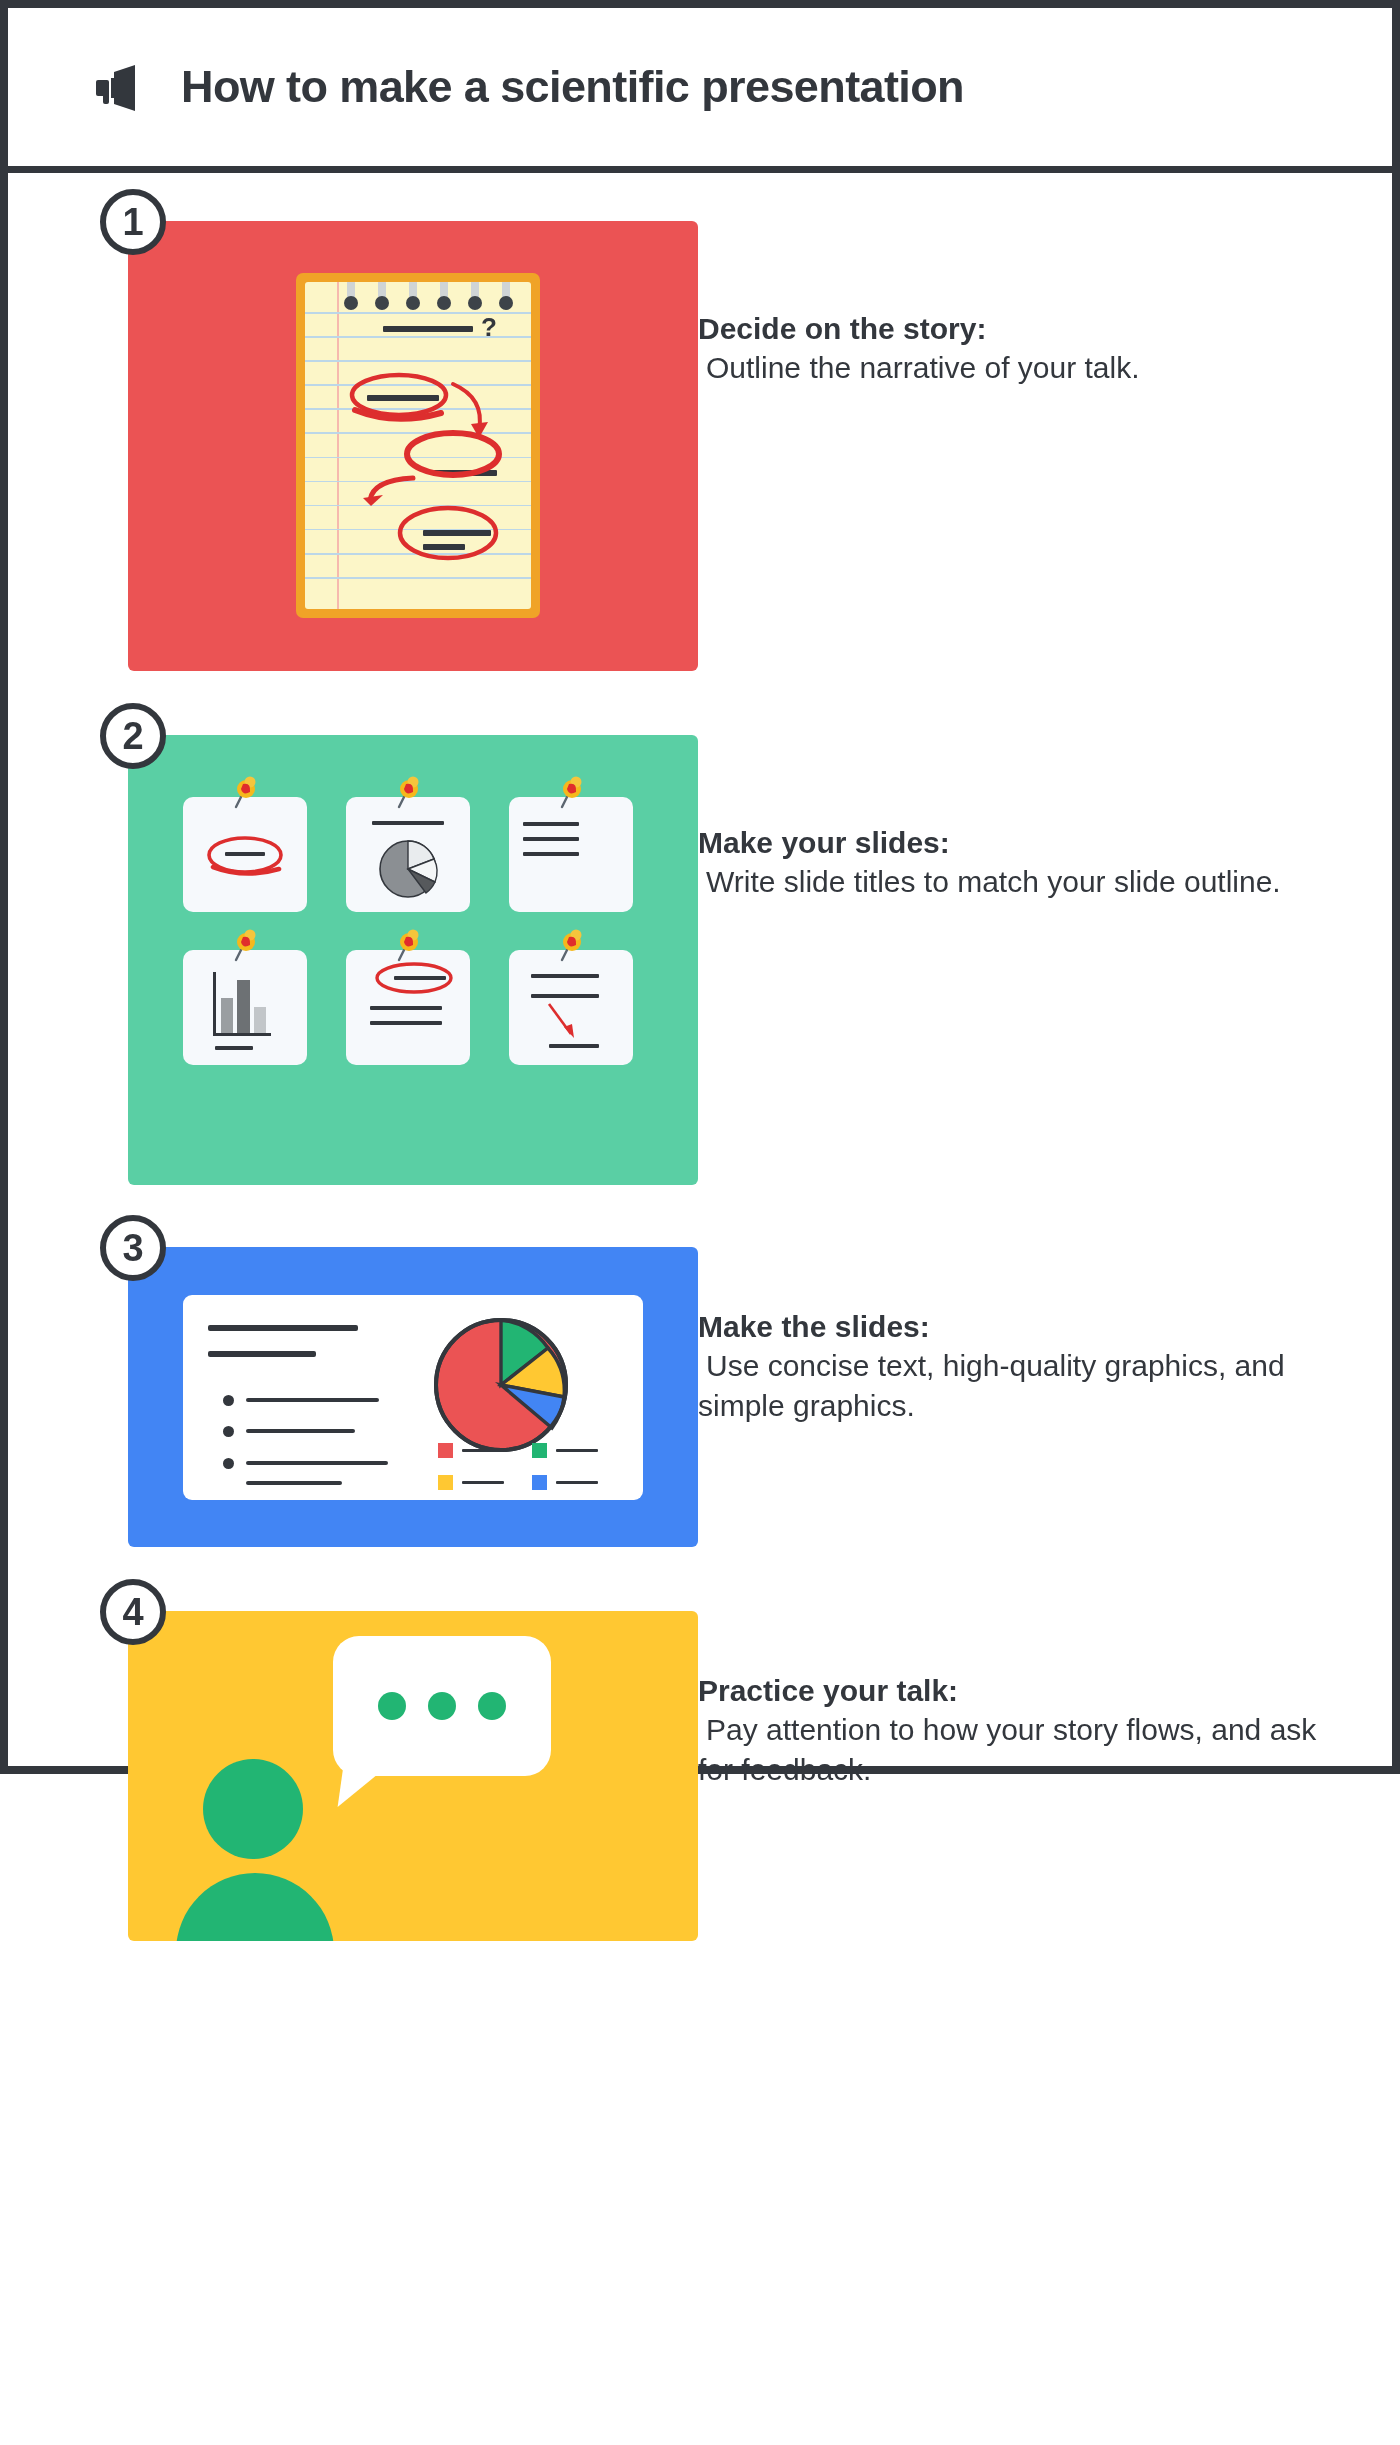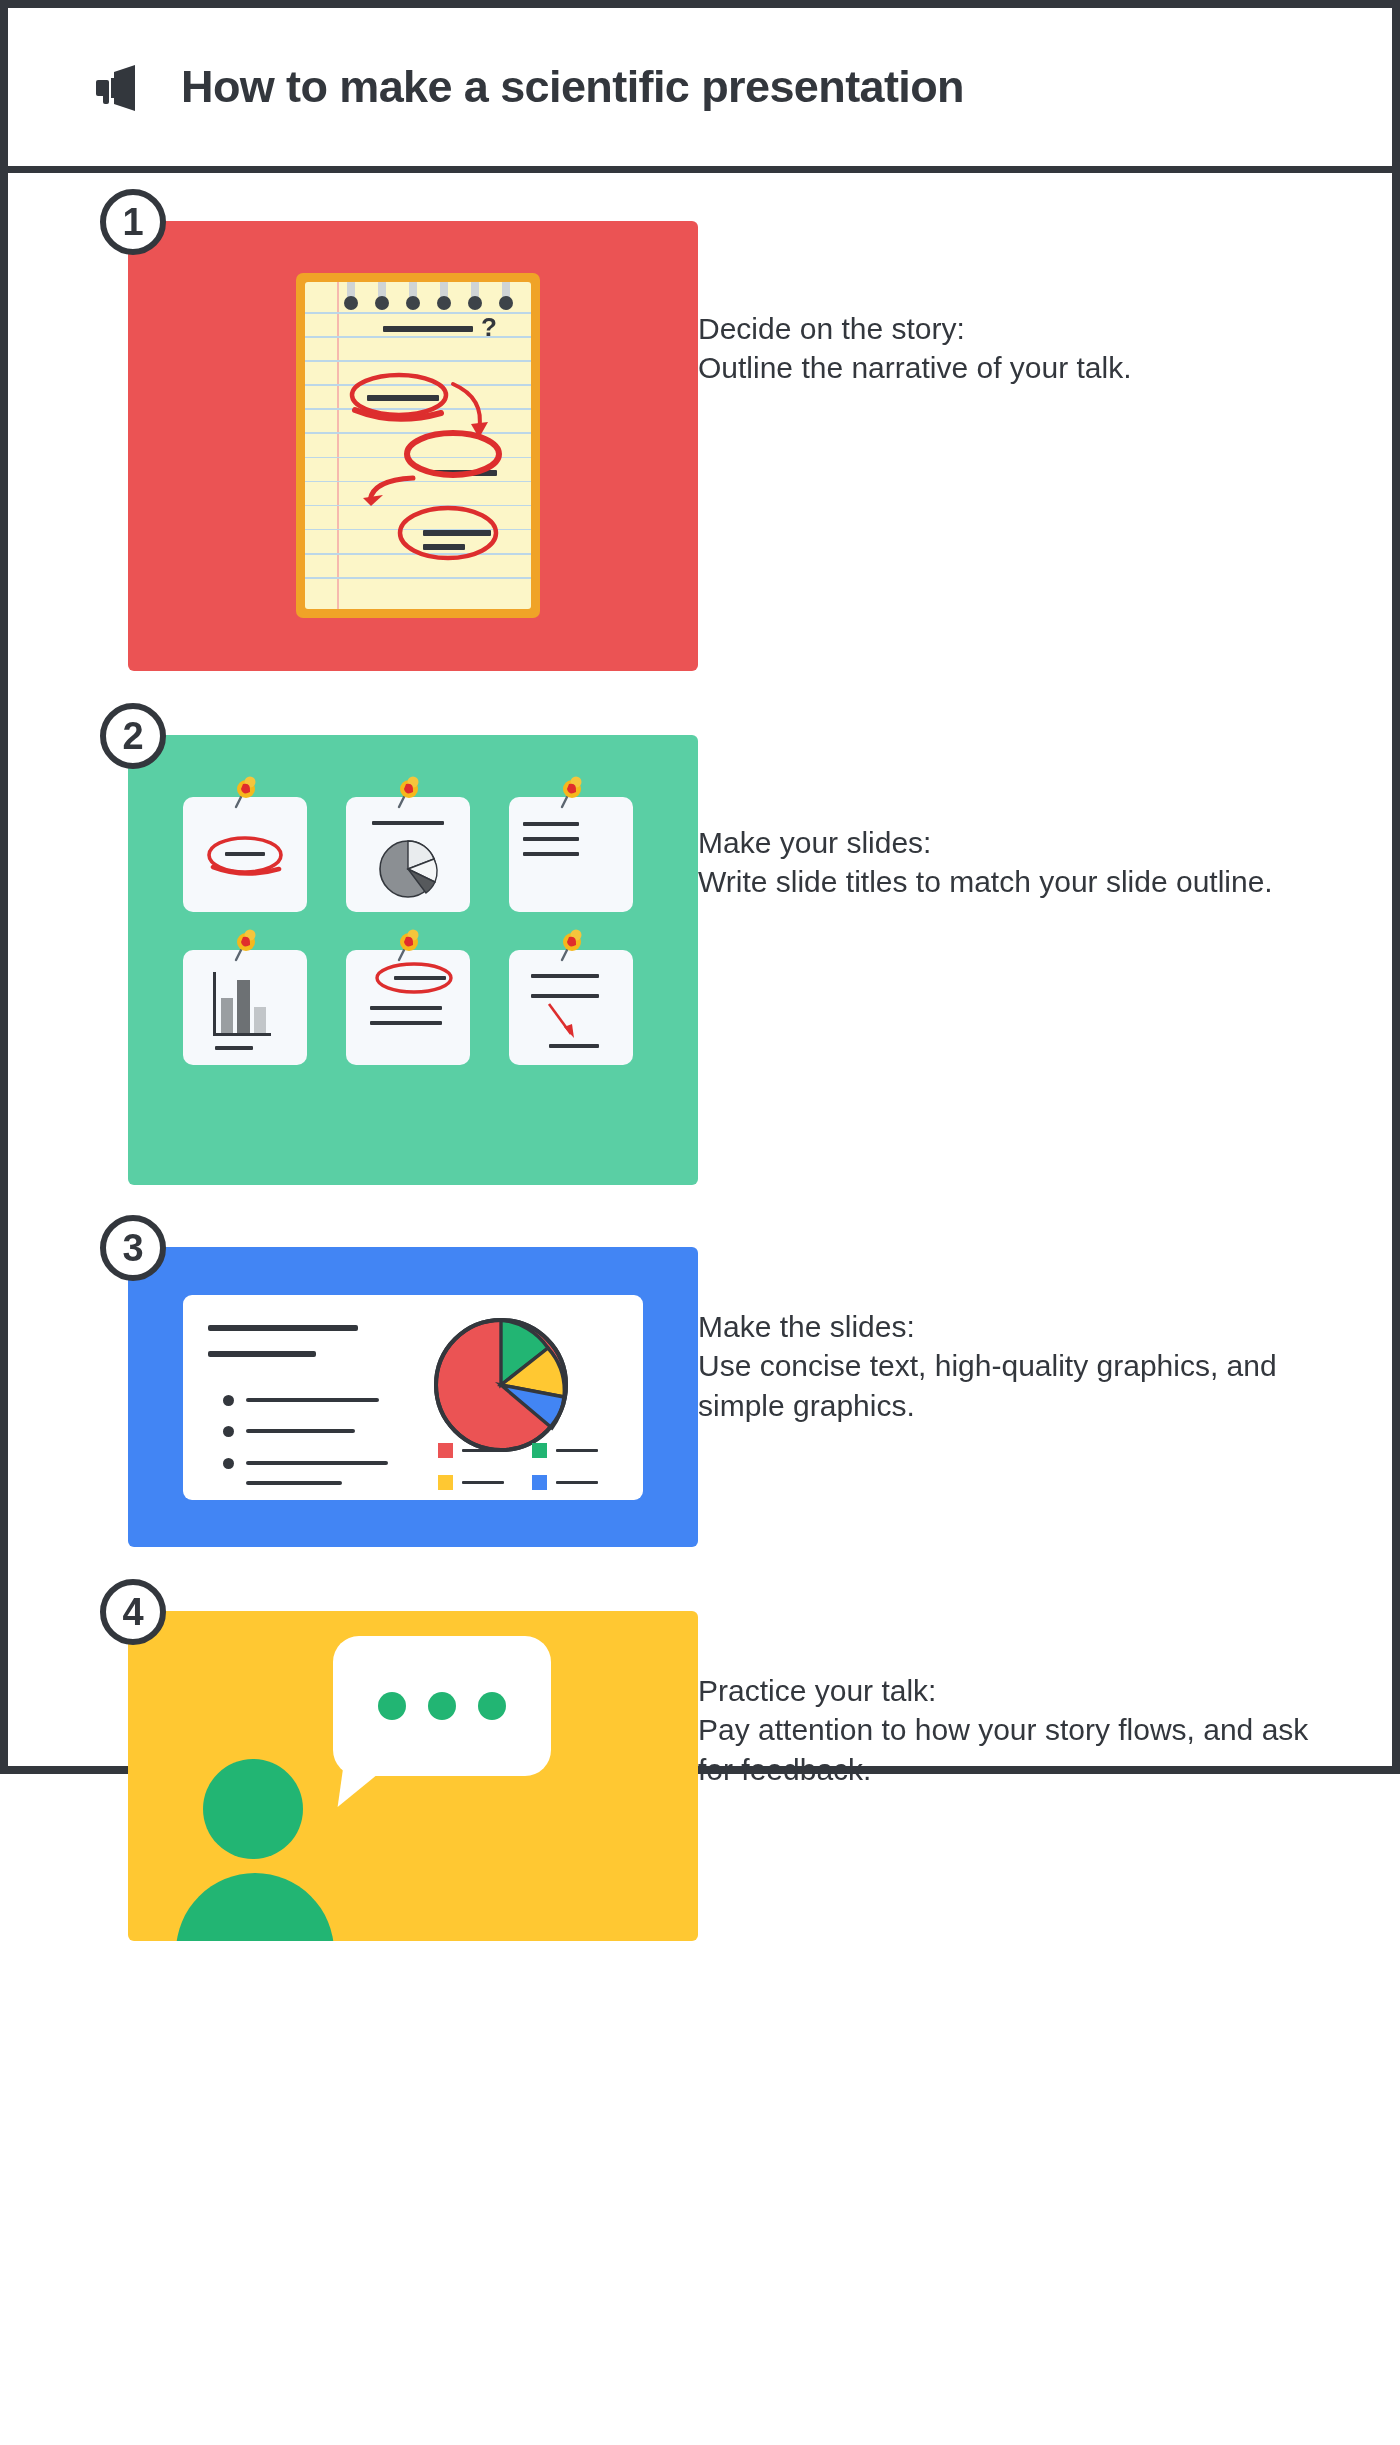--- a/index.html
+++ b/index.html
@@ -67,22 +67,22 @@
     z-index:5;
     line-height:1;
   }
   .desc{
     flex:1 1 auto;
     padding-right:60px;
     color:#33373d;
     font-size:30px;
     line-height:1.31;
   }
-  .desc b{font-weight:normal;display:block;}
-  .desc span{font-weight:normal;}
+  .desc b{font-weight:bold;display:block;}
+  .desc span{font-weight:normal;padding-left:8px;}
 
   
   .p1{background:#eb5354;width:570px;height:450px;}
   .notepad{
     position:absolute;left:168px;top:52px;
     width:244px;height:345px;
     background:#f0a327;
     border-radius:7px;
     padding:9px;
     box-sizing:border-box;

